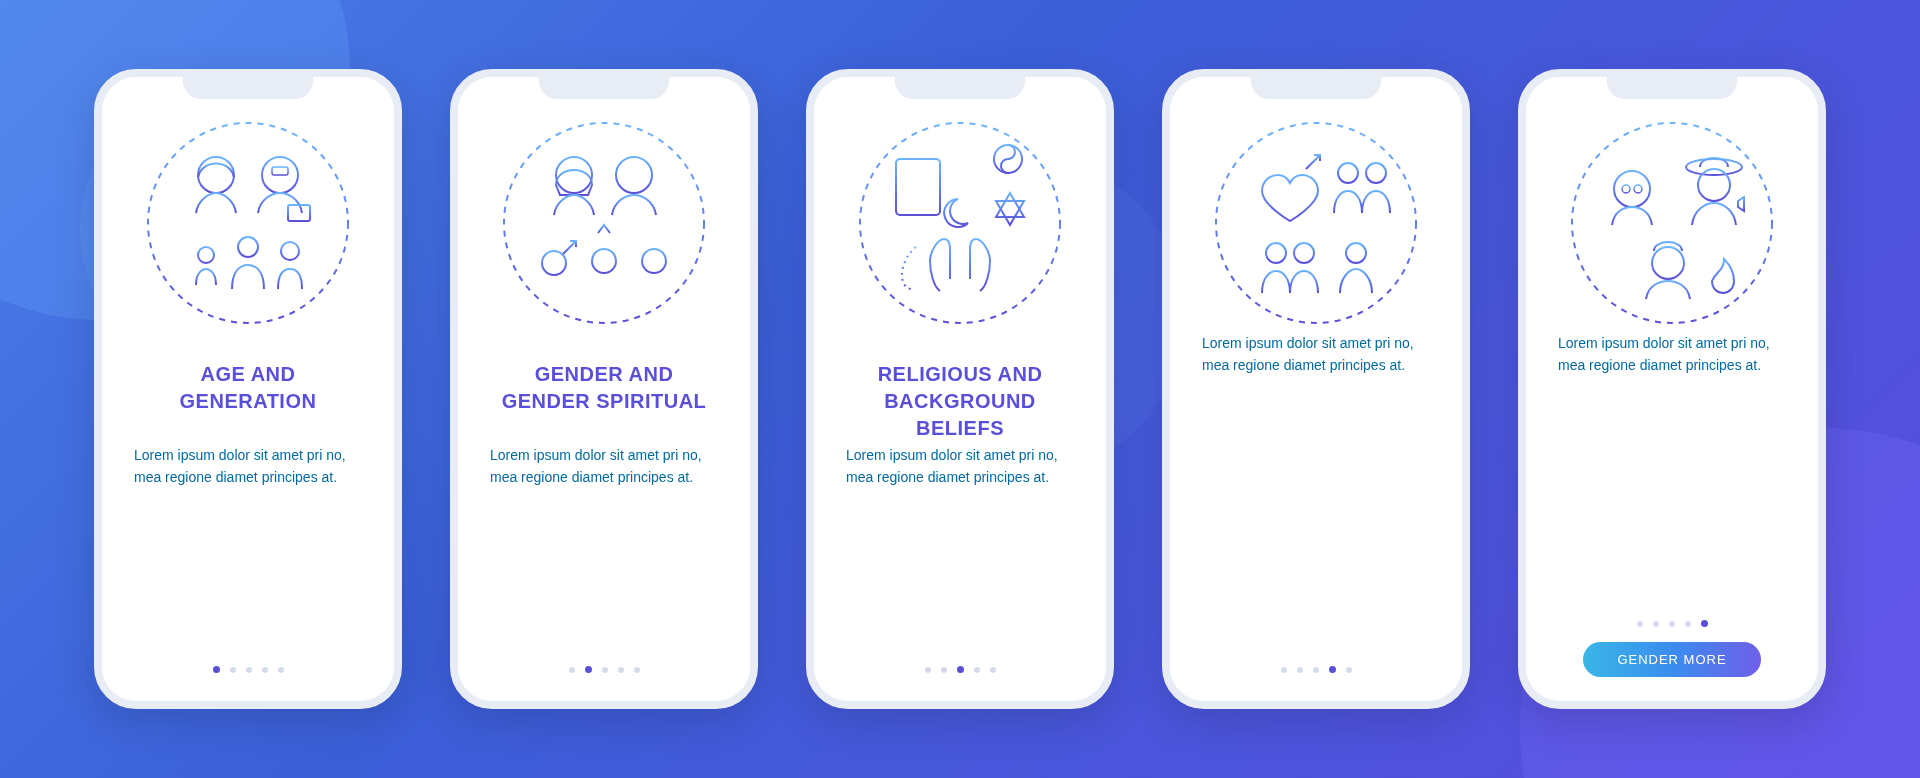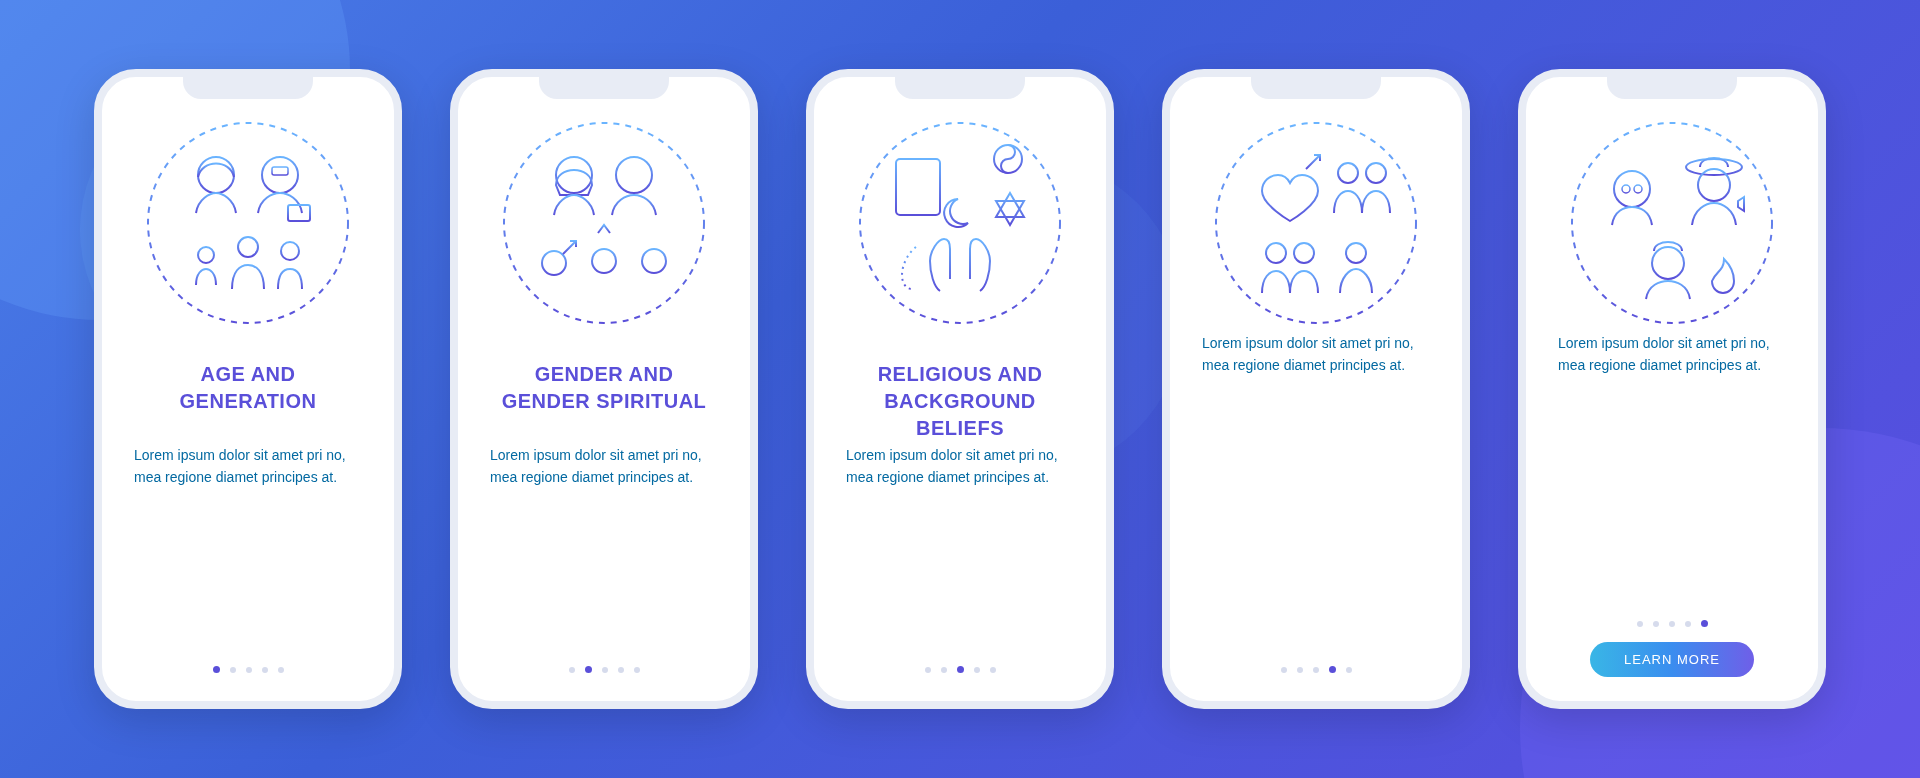--- a/index.html
+++ b/index.html
@@ -336,16 +336,16 @@
       </svg>
     </div>
     <div class="desc">Lorem ipsum dolor sit amet pri no, mea regione diamet principes at.</div>
     <div class="dots">
       <span class="dot"></span>
       <span class="dot"></span>
       <span class="dot"></span>
       <span class="dot"></span>
       <span class="dot active"></span>
     </div>
-    <button class="cta">LEARN MORE</button>
+    <button class="cta">GENDER MORE</button>
   </div>
 
 </div>
 
 </body></html>

